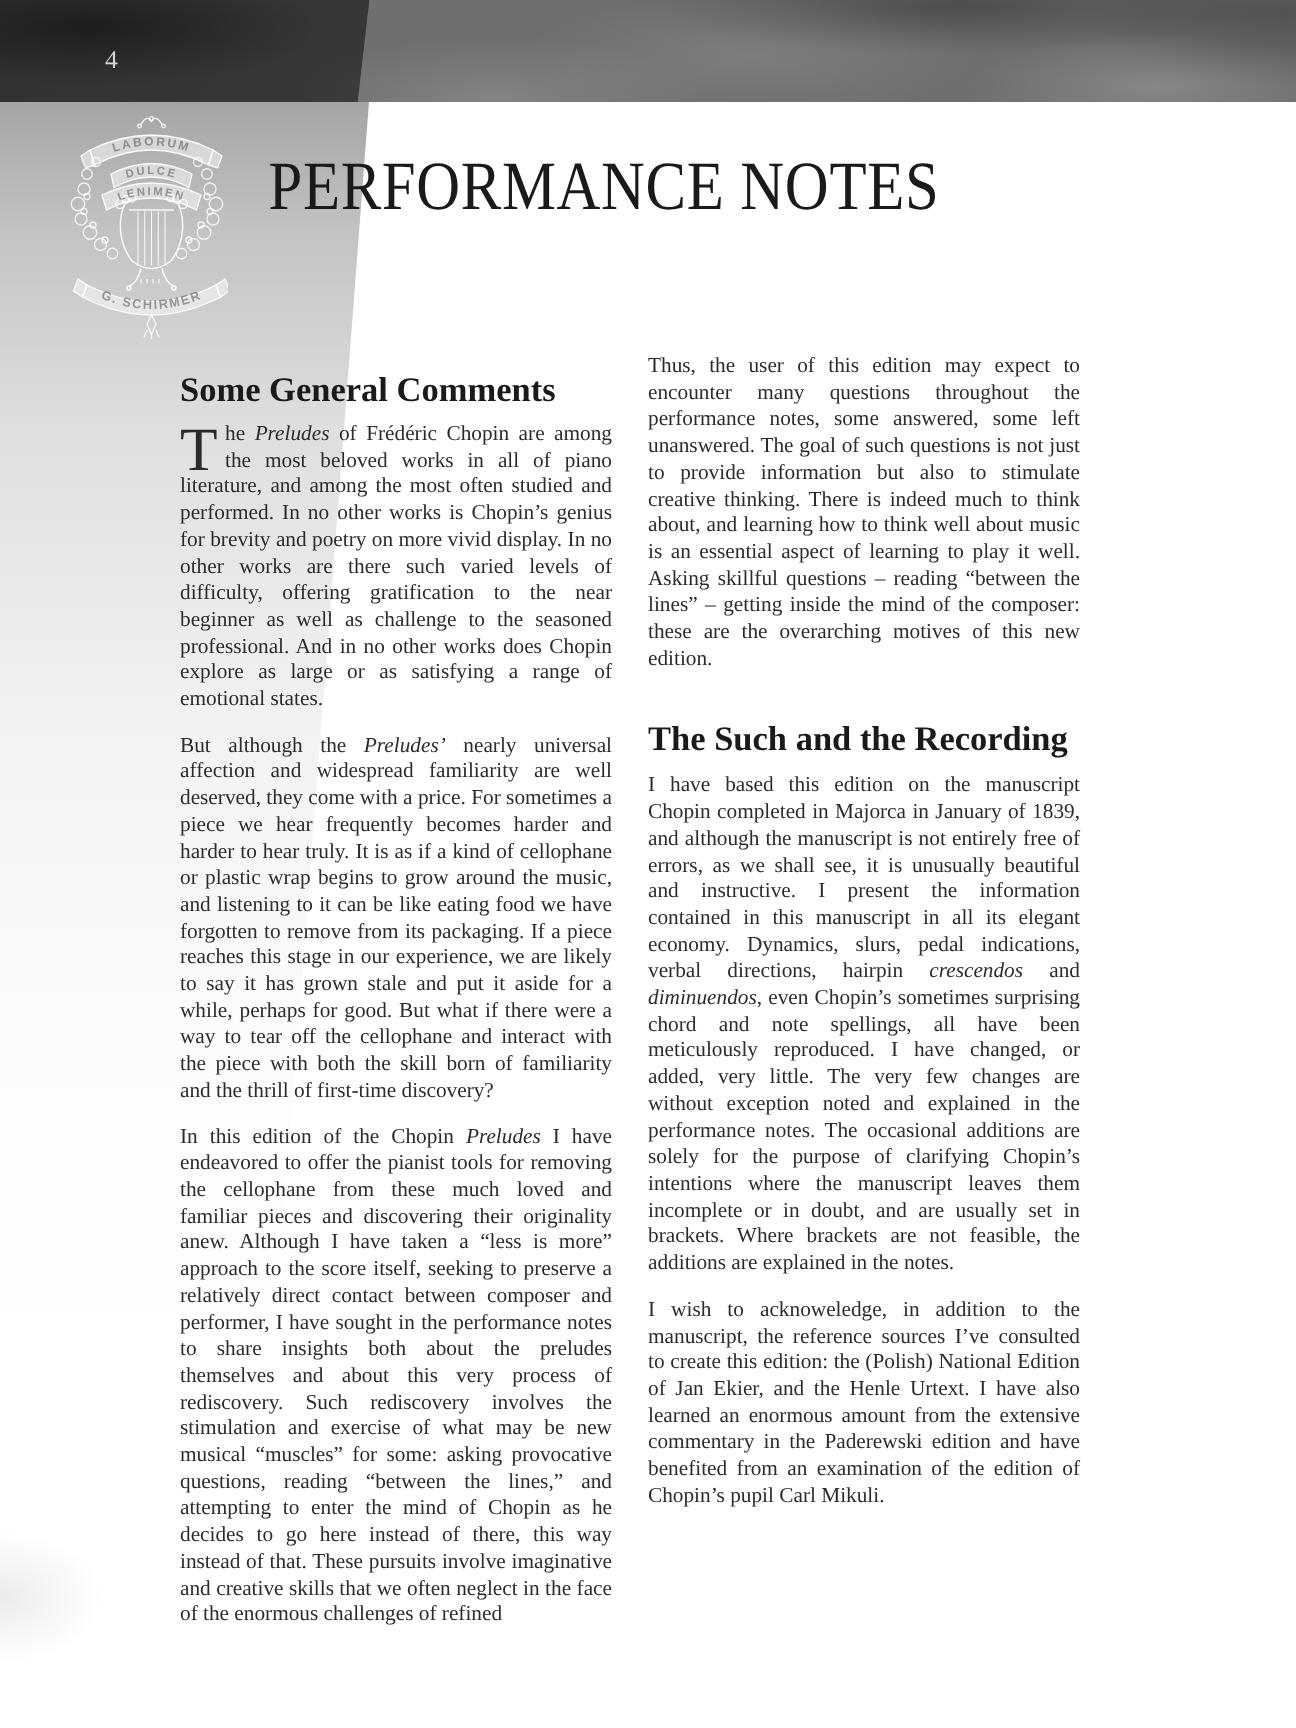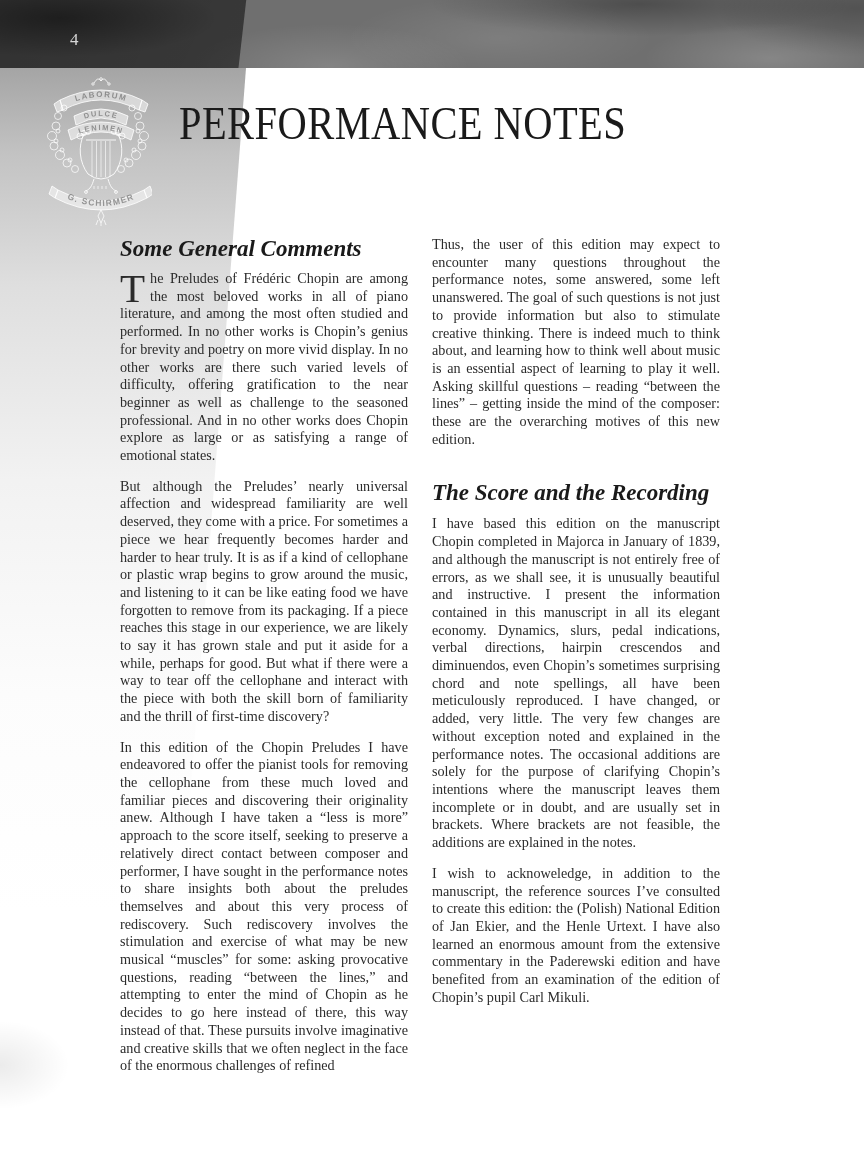--- a/index.html
+++ b/index.html
@@ -65,34 +65,33 @@
     letter-spacing:0.5px;
   }
 
   
   .columns{
     position:absolute;left:120px;top:236px;width:600px;
     display:flex;gap:24px;z-index:2;
   }
   .col{width:288px;}
   h2{
-    margin:0 0 8px 0;
+    margin:11px 0 8px 0;
     font-size:23px;line-height:26px;font-weight:700;
     color:var(--title_text,#1a1a1a);
     font-family:"Liberation Serif","DejaVu Serif",serif;
-    font-style:italic;
   }
   h2.score{margin-top:32px;margin-bottom:9px;}
   p{
     margin:0 0 13px 0;
     font-size:14.2px;line-height:17.7px;
     text-align:justify;
     color:var(--body_text,#2b2b2b);
   }
-  .it{}
+  .it{font-style:italic;}
   .dropcap{
     float:left;
     font-size:41px;line-height:32px;
     padding:2px 5px 0 0;
     color:var(--body_text,#2b2b2b);
   }
 </style>
 </head>
 <body>
 
@@ -219,21 +218,21 @@
       <div>
           <p><span class="dropcap">T</span><span>he </span><span class="it">Preludes</span><span> of Frédéric Chopin are among the most beloved works in all of piano literature, and among the most often studied and performed. In no other works is Chopin’s genius for brevity and poetry on more vivid display. In no other works are there such varied levels of difficulty, offering gratification to the near beginner as well as challenge to the seasoned professional. And in no other works does Chopin explore as large or as satisfying a range of emotional states.</span></p>
           <p><span>But although the </span><span class="it">Preludes’</span><span> nearly universal affection and widespread familiarity are well deserved, they come with a price. For sometimes a piece we hear frequently becomes harder and harder to hear truly. It is as if a kind of cellophane or plastic wrap begins to grow around the music, and listening to it can be like eating food we have forgotten to remove from its packaging. If a piece reaches this stage in our experience, we are likely to say it has grown stale and put it aside for a while, perhaps for good. But what if there were a way to tear off the cellophane and interact with the piece with both the skill born of familiarity and the thrill of first-time discovery?</span></p>
           <p><span>In this edition of the Chopin </span><span class="it">Preludes</span><span> I have endeavored to offer the pianist tools for removing the cellophane from these much loved and familiar pieces and discovering their originality anew. Although I have taken a “less is more” approach to the score itself, seeking to preserve a relatively direct contact between composer and performer, I have sought in the performance notes to share insights both about the preludes themselves and about this very process of rediscovery. Such rediscovery involves the stimulation and exercise of what may be new musical “muscles” for some: asking provocative questions, reading “between the lines,” and attempting to enter the mind of Chopin as he decides to go here instead of there, this way instead of that. These pursuits involve imaginative and creative skills that we often neglect in the face of the enormous challenges of refined</span></p>
         </div>
     </div>
     <div class="col">
       <div>
           <p><span>Thus, the user of this edition may expect to encounter many questions throughout the performance notes, some answered, some left unanswered. The goal of such questions is not just to provide information but also to stimulate creative thinking. There is indeed much to think about, and learning how to think well about music is an essential aspect of learning to play it well. Asking skillful questions – reading “between the lines” – getting inside the mind of the composer: these are the overarching motives of this new edition.</span></p>
         </div>
-      <h2 class="score">The Score and the Recording</h2>
+      <h2 class="score">The Such and the Recording</h2>
       <div>
           <p><span>I have based this edition on the manuscript Chopin completed in Majorca in January of 1839, and although the manuscript is not entirely free of errors, as we shall see, it is unusually beautiful and instructive. I present the information contained in this manuscript in all its elegant economy. Dynamics, slurs, pedal indications, verbal directions, hairpin </span><span class="it">crescendos</span><span> and </span><span class="it">diminuendos</span><span>, even Chopin’s sometimes surprising chord and note spellings, all have been meticulously reproduced. I have changed, or added, very little. The very few changes are without exception noted and explained in the performance notes. The occasional additions are solely for the purpose of clarifying Chopin’s intentions where the manuscript leaves them incomplete or in doubt, and are usually set in brackets. Where brackets are not feasible, the additions are explained in the notes.</span></p>
           <p><span>I wish to acknoweledge, in addition to the manuscript, the reference sources I’ve consulted to create this edition: the (Polish) National Edition of Jan Ekier, and the Henle Urtext. I have also learned an enormous amount from the extensive commentary in the Paderewski edition and have benefited from an examination of the edition of Chopin’s pupil Carl Mikuli.</span></p>
         </div>
     </div>
   </div>
 
 </div>
 
 </body></html>

